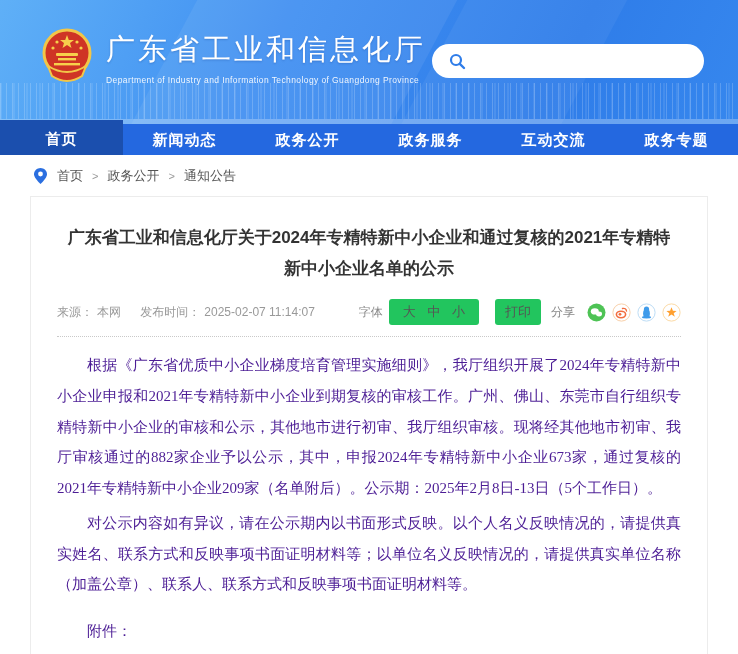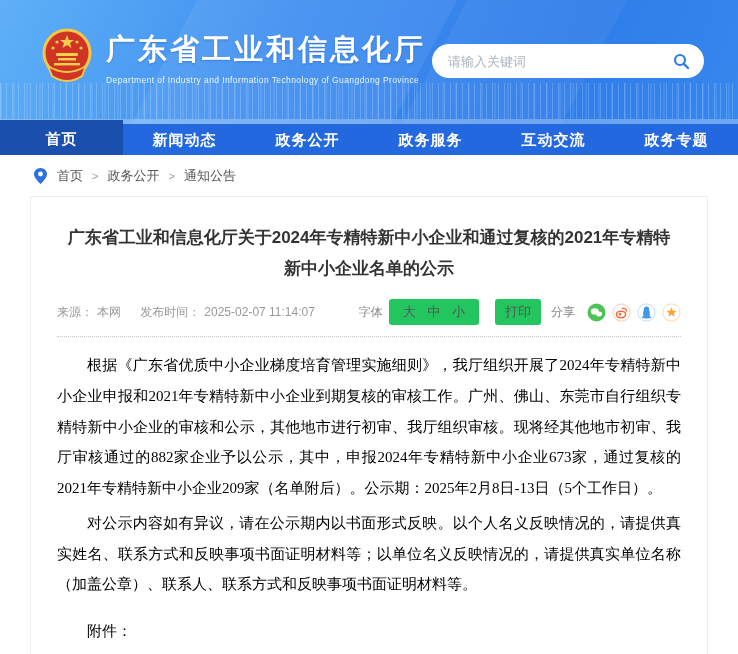--- a/index.html
+++ b/index.html
@@ -15,21 +15,21 @@
   .header .ray1 { left:160px; } .header .ray2 { left:430px; width:160px; background:rgba(255,255,255,0.05); }
   .header .lines { position:absolute; bottom:5px; left:0; right:0; height:36px; opacity:.5;
     background:
       repeating-linear-gradient(90deg, rgba(255,255,255,0.38) 0 1px, transparent 1px 6px),
       repeating-linear-gradient(90deg, rgba(255,255,255,0.18) 0 2px, transparent 2px 13px);
   }
   .header .strip { position:absolute; bottom:0; left:0; right:0; height:5px; background:rgba(255,255,255,0.28); }
 
   .brand { position:absolute; left:42px; top:26px; display:flex; align-items:flex-start; }
   .emblem { width:50px; height:64px; margin-right:14px; }
-  .brand-text .cn { color:#fff; font-size:29px; font-weight:bold; letter-spacing:3px;
+  .brand-text .cn { color:#fff; font-size:29px; font-weight:normal; letter-spacing:3px;
     text-shadow:0 1px 2px rgba(0,40,120,.25); line-height:1.1; margin-top:8px;}
   .brand-text .en { color:rgba(255,255,255,.92); font-size:8.5px; margin-top:9px; letter-spacing:.4px; }
 
   .searchbox { position:absolute; right:34px; top:44px; width:272px; height:34px; background:#fff;
     border-radius:17px; display:flex; align-items:center; padding:0 12px 0 16px; }
   .searchbox input { flex:1; border:none; outline:none; font-size:13px; color:#333; background:transparent; }
   .searchbox input::placeholder { color:#a9b3bf; }
   .search-btn { width:20px; height:20px; border:none; background:transparent; cursor:pointer; display:flex; align-items:center; }
 
   
@@ -53,21 +53,21 @@
   .meta-left span { margin-right:4px; }
   .meta-left .gap { margin-left:12px; }
   .meta-right { display:flex; align-items:center;text-align:center; }
   .meta-right .lbl { color:#888; font-size:12px; margin:0 6px 0 10px; }
   .pill { background:#22c55e; border-radius:3px; padding:4px 10px; color:#555; font-size:13px; cursor:pointer; }
   .pill span { margin:0 4px; cursor:pointer; }
   .share-ic { width:19px; height:19px; border-radius:50%; margin-left:6px; cursor:pointer; display:inline-flex; }
 
   .dotted { border-bottom:1px dotted #c9c9c9; margin-top:11px; }
 
-  .body-text { font-family:"Liberation Serif", serif; font-size:15px; color:#000000; line-height:2.05;
+  .body-text { font-family:"Liberation Serif", serif; font-size:15px; color:#4c1d95; line-height:2.05;
     text-align:justify; margin-top:13px; }
   .body-text p { text-indent:2em; margin-bottom:4px; }
   .attach-label { text-indent:2em; margin-top:16px; }
   .attach-item { padding-left:2em; margin-top:9px; cursor:pointer; }
 </style>
 </head>
 <body>
 
 <div class="header">
   <div class="ray1"></div>
@@ -88,21 +88,20 @@
       <rect x="12" y="37" width="26" height="2.4" fill="#f7d04b"></rect>
       <path d="M6 40 Q25 52 44 40 L40 50 Q25 60 10 50 Z" fill="#cf3425" stroke="#f2c648" stroke-width="2"></path>
     </svg>
     <div class="brand-text">
       <div class="cn">广东省工业和信息化厅</div>
       <div class="en">Department of Industry and Information Technology of Guangdong Province</div>
     </div>
   </div>
 
   <div class="searchbox">
-    <input type="text" placeholder="请输入关键词" style="">
     <button class="search-btn">
       <svg width="18" height="18" viewBox="0 0 18 18">
         <circle cx="8" cy="8" r="5" fill="none" stroke="#2f7de9" stroke-width="2.2"></circle>
         <line x1="11.8" y1="11.8" x2="16" y2="16" stroke="#2f7de9" stroke-width="2.4" stroke-linecap="round"></line>
       </svg>
     </button>
   </div>
 </div>
 
 <div class="nav">

